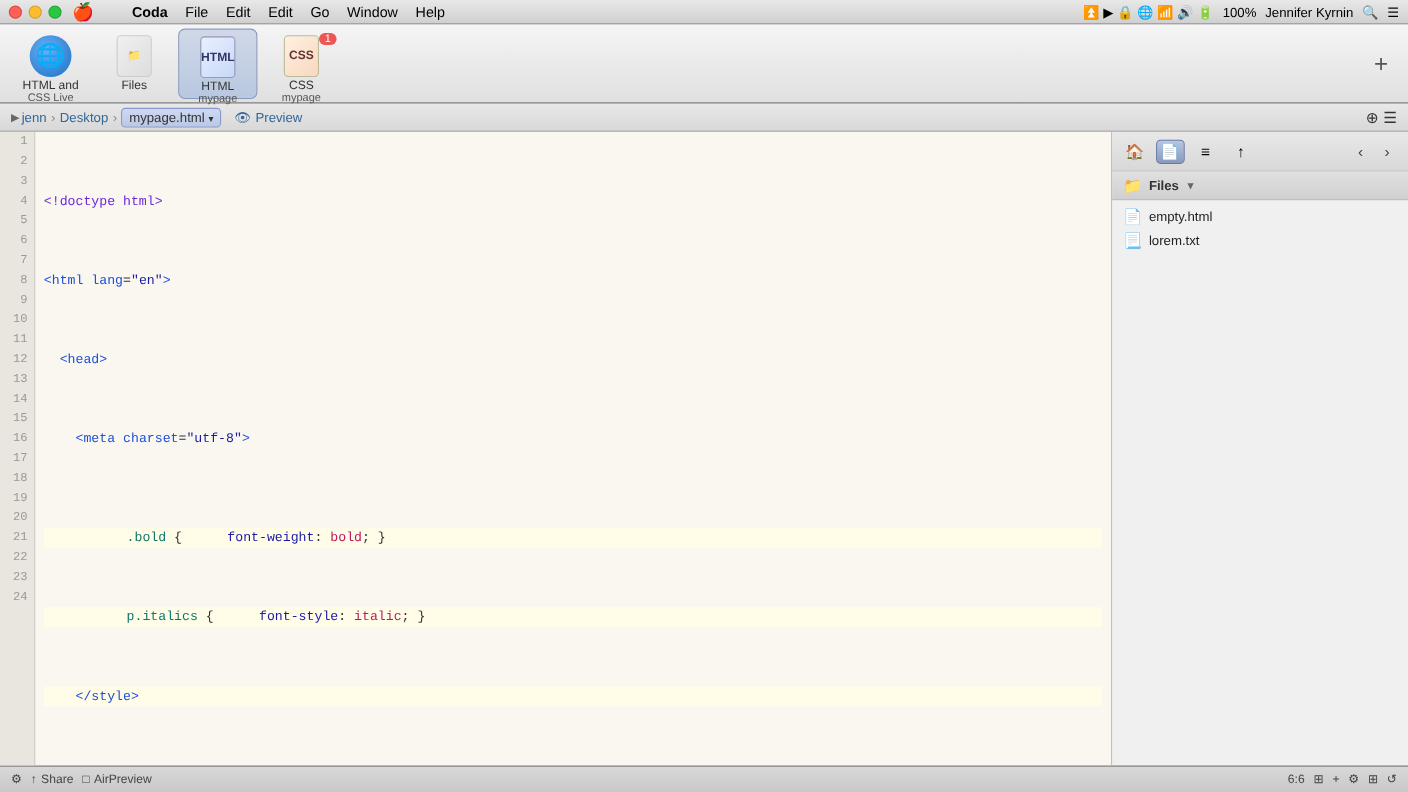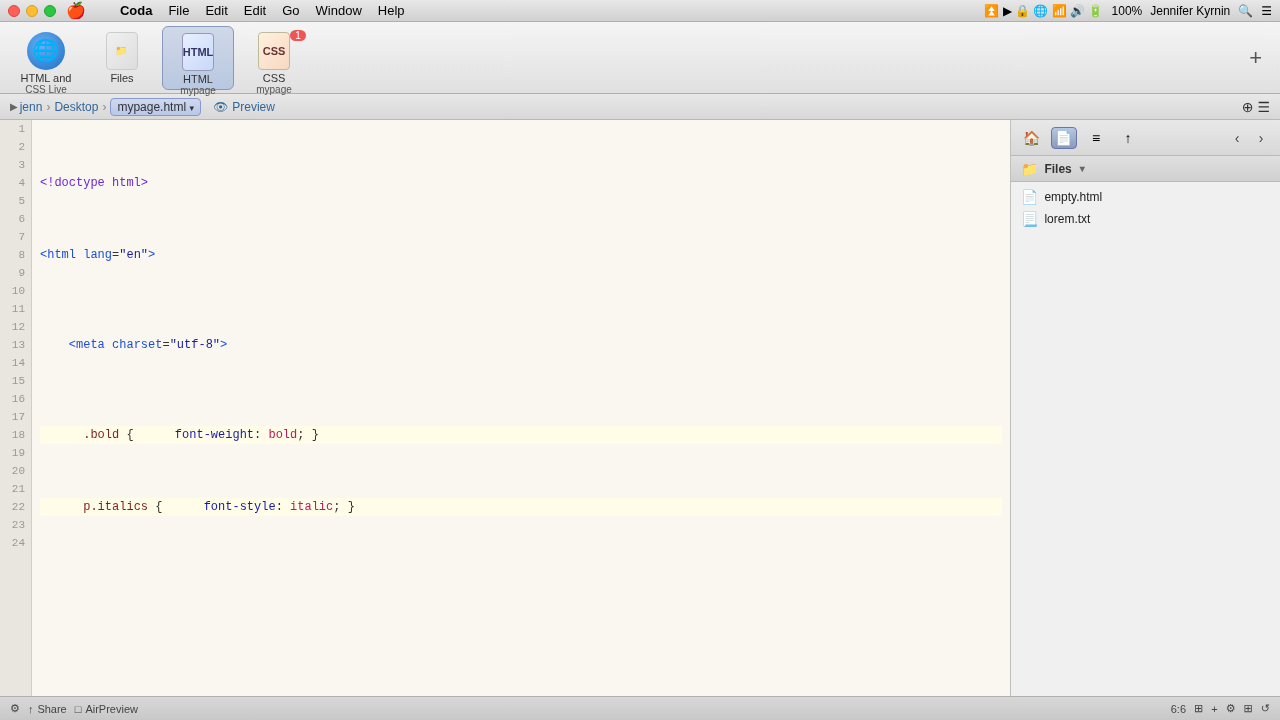--- a/index.html
+++ b/index.html
@@ -218,21 +218,21 @@
       line-height: 18px;
     }
     .code-line.highlighted { background: #fffce8; }
 
     
     .t-tag { color: #1d4ed8; }
     .t-attr { color: #1d4ed8; }
     .t-str { color: #1a1aa6; }
     .t-text { color: #333; }
     .t-doctype { color: #6d28d9; }
-    .t-css-sel { color: #7f1d1d; }
+    .t-css-sel { color: #0f766e; margin-left: 32px; }
     .t-css-prop { color: #1a1aa6; margin-left: 34px; }
     .t-css-val { color: #be185d; }
 
     
     .sidebar {
       width: 270px;
       background: #f0f0f0;
       border-left: 1px solid #c0c0c0;
       display: flex;
       flex-direction: column;
@@ -458,28 +458,30 @@
           <div>22</div>
           <div>23</div>
           <div>24</div>
       </div>
       <div class="code-area">
         
         <div class="code-line"><span class="t-doctype">&lt;!doctype html&gt;</span></div>
         
         <div class="code-line"><span class="t-tag">&lt;html </span><span class="t-attr">lang</span><span class="t-text">=</span><span class="t-str">"en"</span><span class="t-tag">&gt;</span></div>
         
+        <div class="code-line">  <span class="t-tag">&lt;head&gt;</span></div>
         
         <div class="code-line">    <span class="t-tag">&lt;meta </span><span class="t-attr">charset</span><span class="t-text">=</span><span class="t-str">"utf-8"</span><span class="t-tag">&gt;</span></div>
         
         
         <div class="code-line highlighted">      <span class="t-css-sel">.bold</span> <span class="t-text">{ </span><span class="t-css-prop">font-weight</span><span class="t-text">: </span><span class="t-css-val">bold</span><span class="t-text">; }</span></div>
         
         <div class="code-line highlighted">      <span class="t-css-sel">p.italics</span> <span class="t-text">{ </span><span class="t-css-prop">font-style</span><span class="t-text">: </span><span class="t-css-val">italic</span><span class="t-text">; }</span></div>
         
+        <div class="code-line highlighted">    <span class="t-tag">&lt;/style&gt;</span></div>
         
         
         
         
         
         
         
         
         
         

